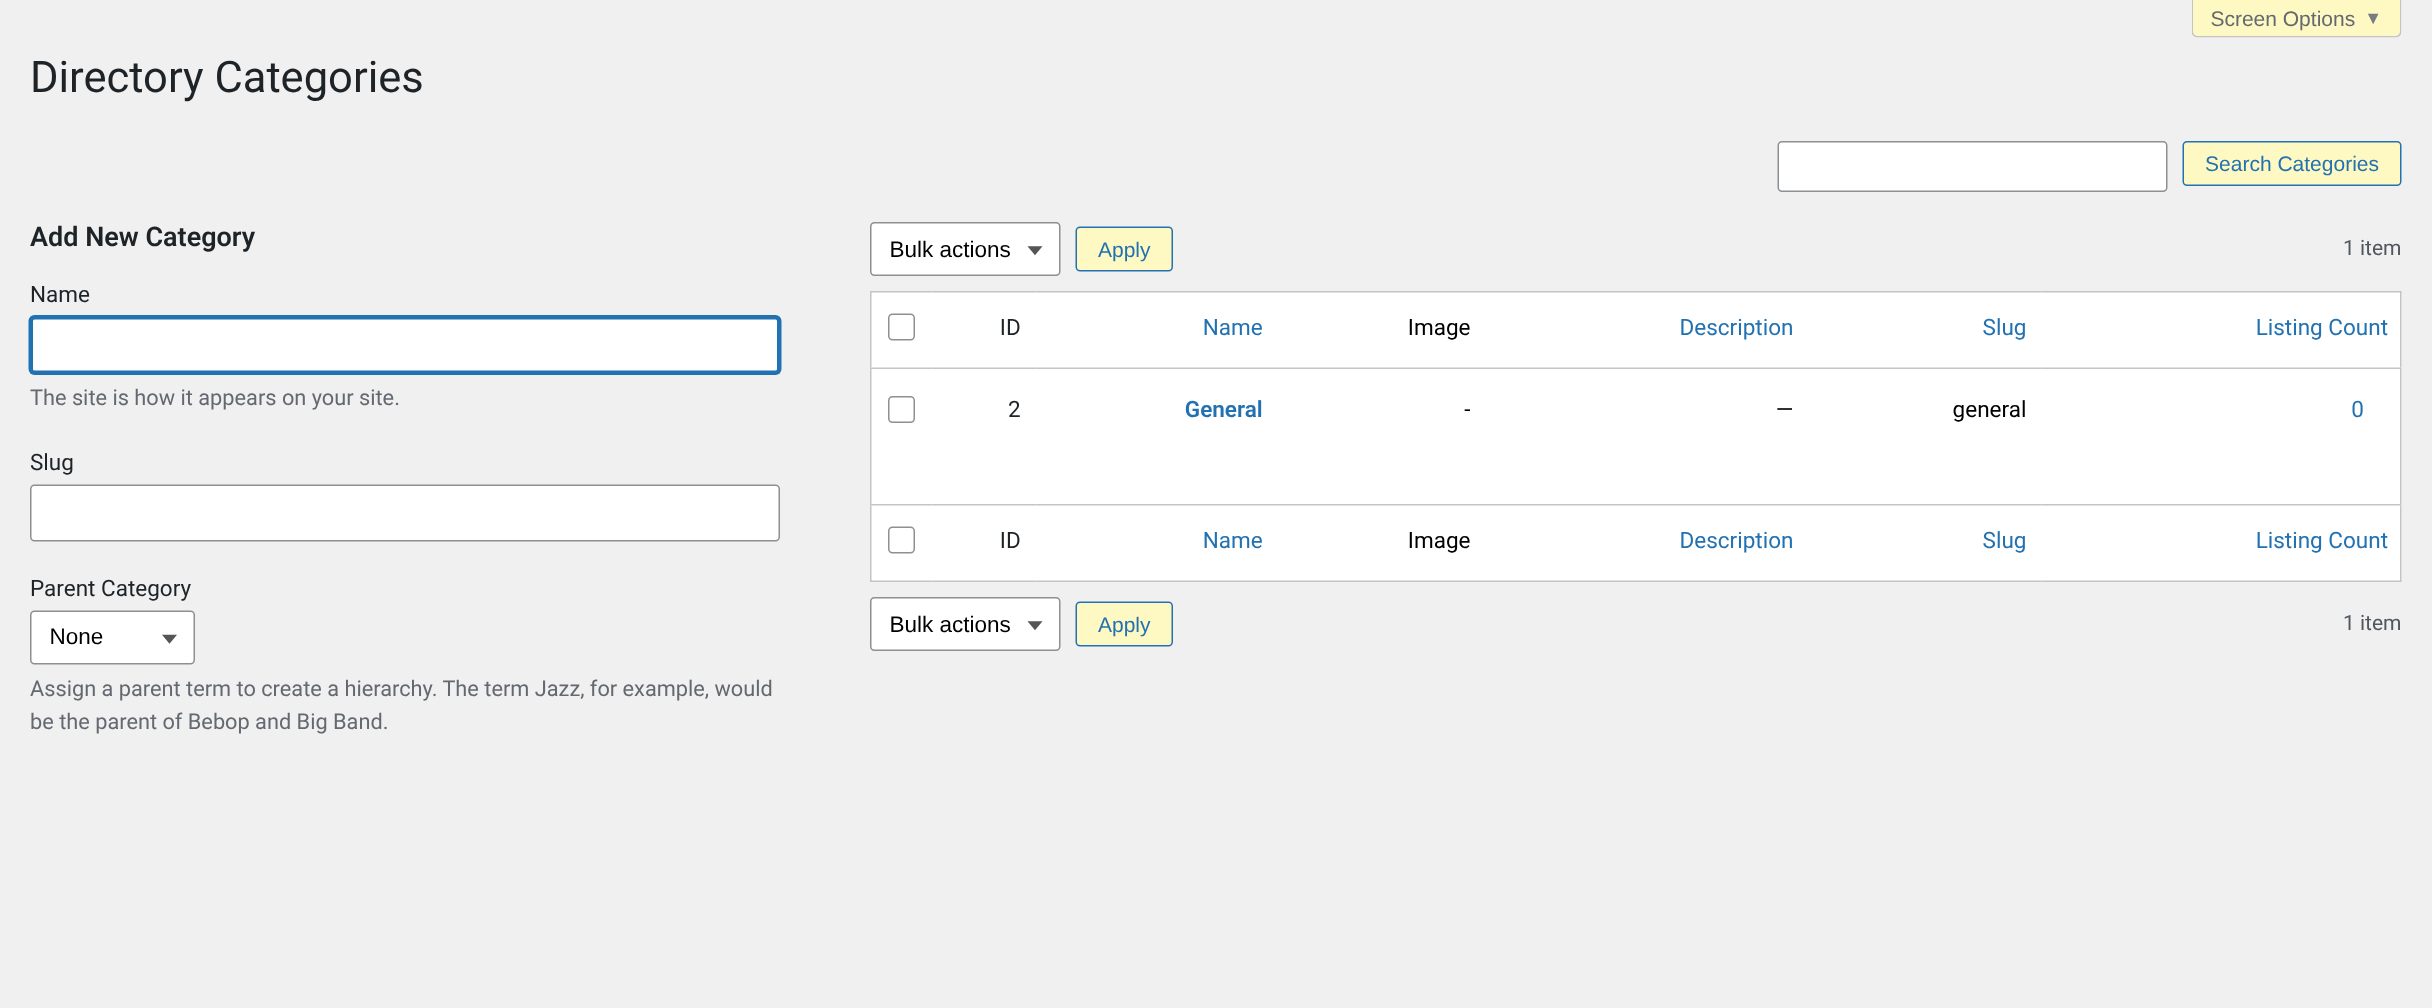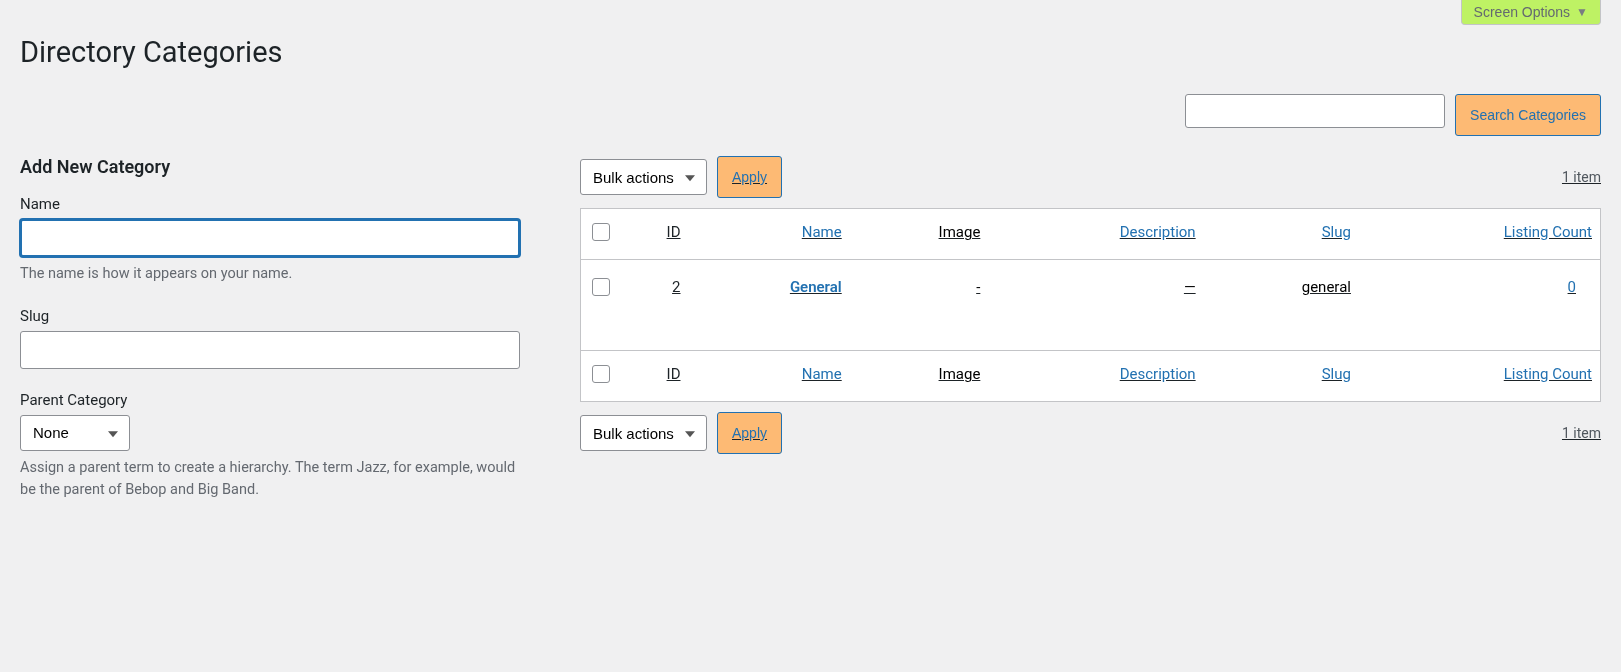--- a/index.html
+++ b/index.html
@@ -10,21 +10,21 @@
   font-size: 14px;
   padding: 0 20px 20px 20px;
   width: 1621px;
 }
 .top-bar {
   display: flex;
   justify-content: flex-end;
   padding-top: 0;
 }
 .screen-options-btn {
-  background: #bef264;
+  background: #fef9c3;
   border: 1px solid #c3c4c7;
   border-top: none;
   border-radius: 0 0 4px 4px;
   color: #646970;
   font-size: 14px;
   padding: 4px 12px;
   cursor: pointer;
   display: flex;
   align-items: center;
   gap: 6px;
@@ -45,35 +45,35 @@
 .search-input {
   border: 1px solid #8c8f94;
   border-radius: 3px;
   padding: 6px 10px;
   font-size: 14px;
   width: 260px;
   height: 34px;
   background: #fff;
 }
 .button-secondary {
-  background: #fdba74;
+  background: #fef9c3;
   border: 1px solid #2271b1;
   border-radius: 3px;
   color: #2271b1;
   padding: 6px 14px;
   font-size: 14px;
   cursor: pointer;
-  height: 42px;
+  height: 30px;
 }
 .columns {
   display: flex;
   gap: 60px;
 }
 .col-left { width: 500px; flex-shrink: 0; }
-.col-right { flex: 1; text-decoration: underline; }
+.col-right { flex: 1; }
 .form-heading {
   font-size: 18px;
   font-weight: 600;
   margin-bottom: 18px;
   color: #1d2327;
 }
 .field-label {
   font-size: 15px;
   color: #1d2327;
   margin-bottom: 6px;
@@ -190,21 +190,21 @@
   <button class="button-secondary">Search Categories</button>
 </div>
 
 <div class="columns">
   <div class="col-left">
     <h2 class="form-heading">Add New Category</h2>
 
     <div class="field-block">
       <label class="field-label">Name</label>
       <input type="text" class="text-input focused" value="" style="">
-      <p class="field-desc">The name is how it appears on your name.</p>
+      <p class="field-desc">The site is how it appears on your site.</p>
     </div>
 
     <div class="field-block">
       <label class="field-label">Slug</label>
       <input type="text" class="text-input" value="" style="">
     </div>
 
     <div class="field-block">
       <label class="field-label">Parent Category</label>
       <div class="select-wrap">

